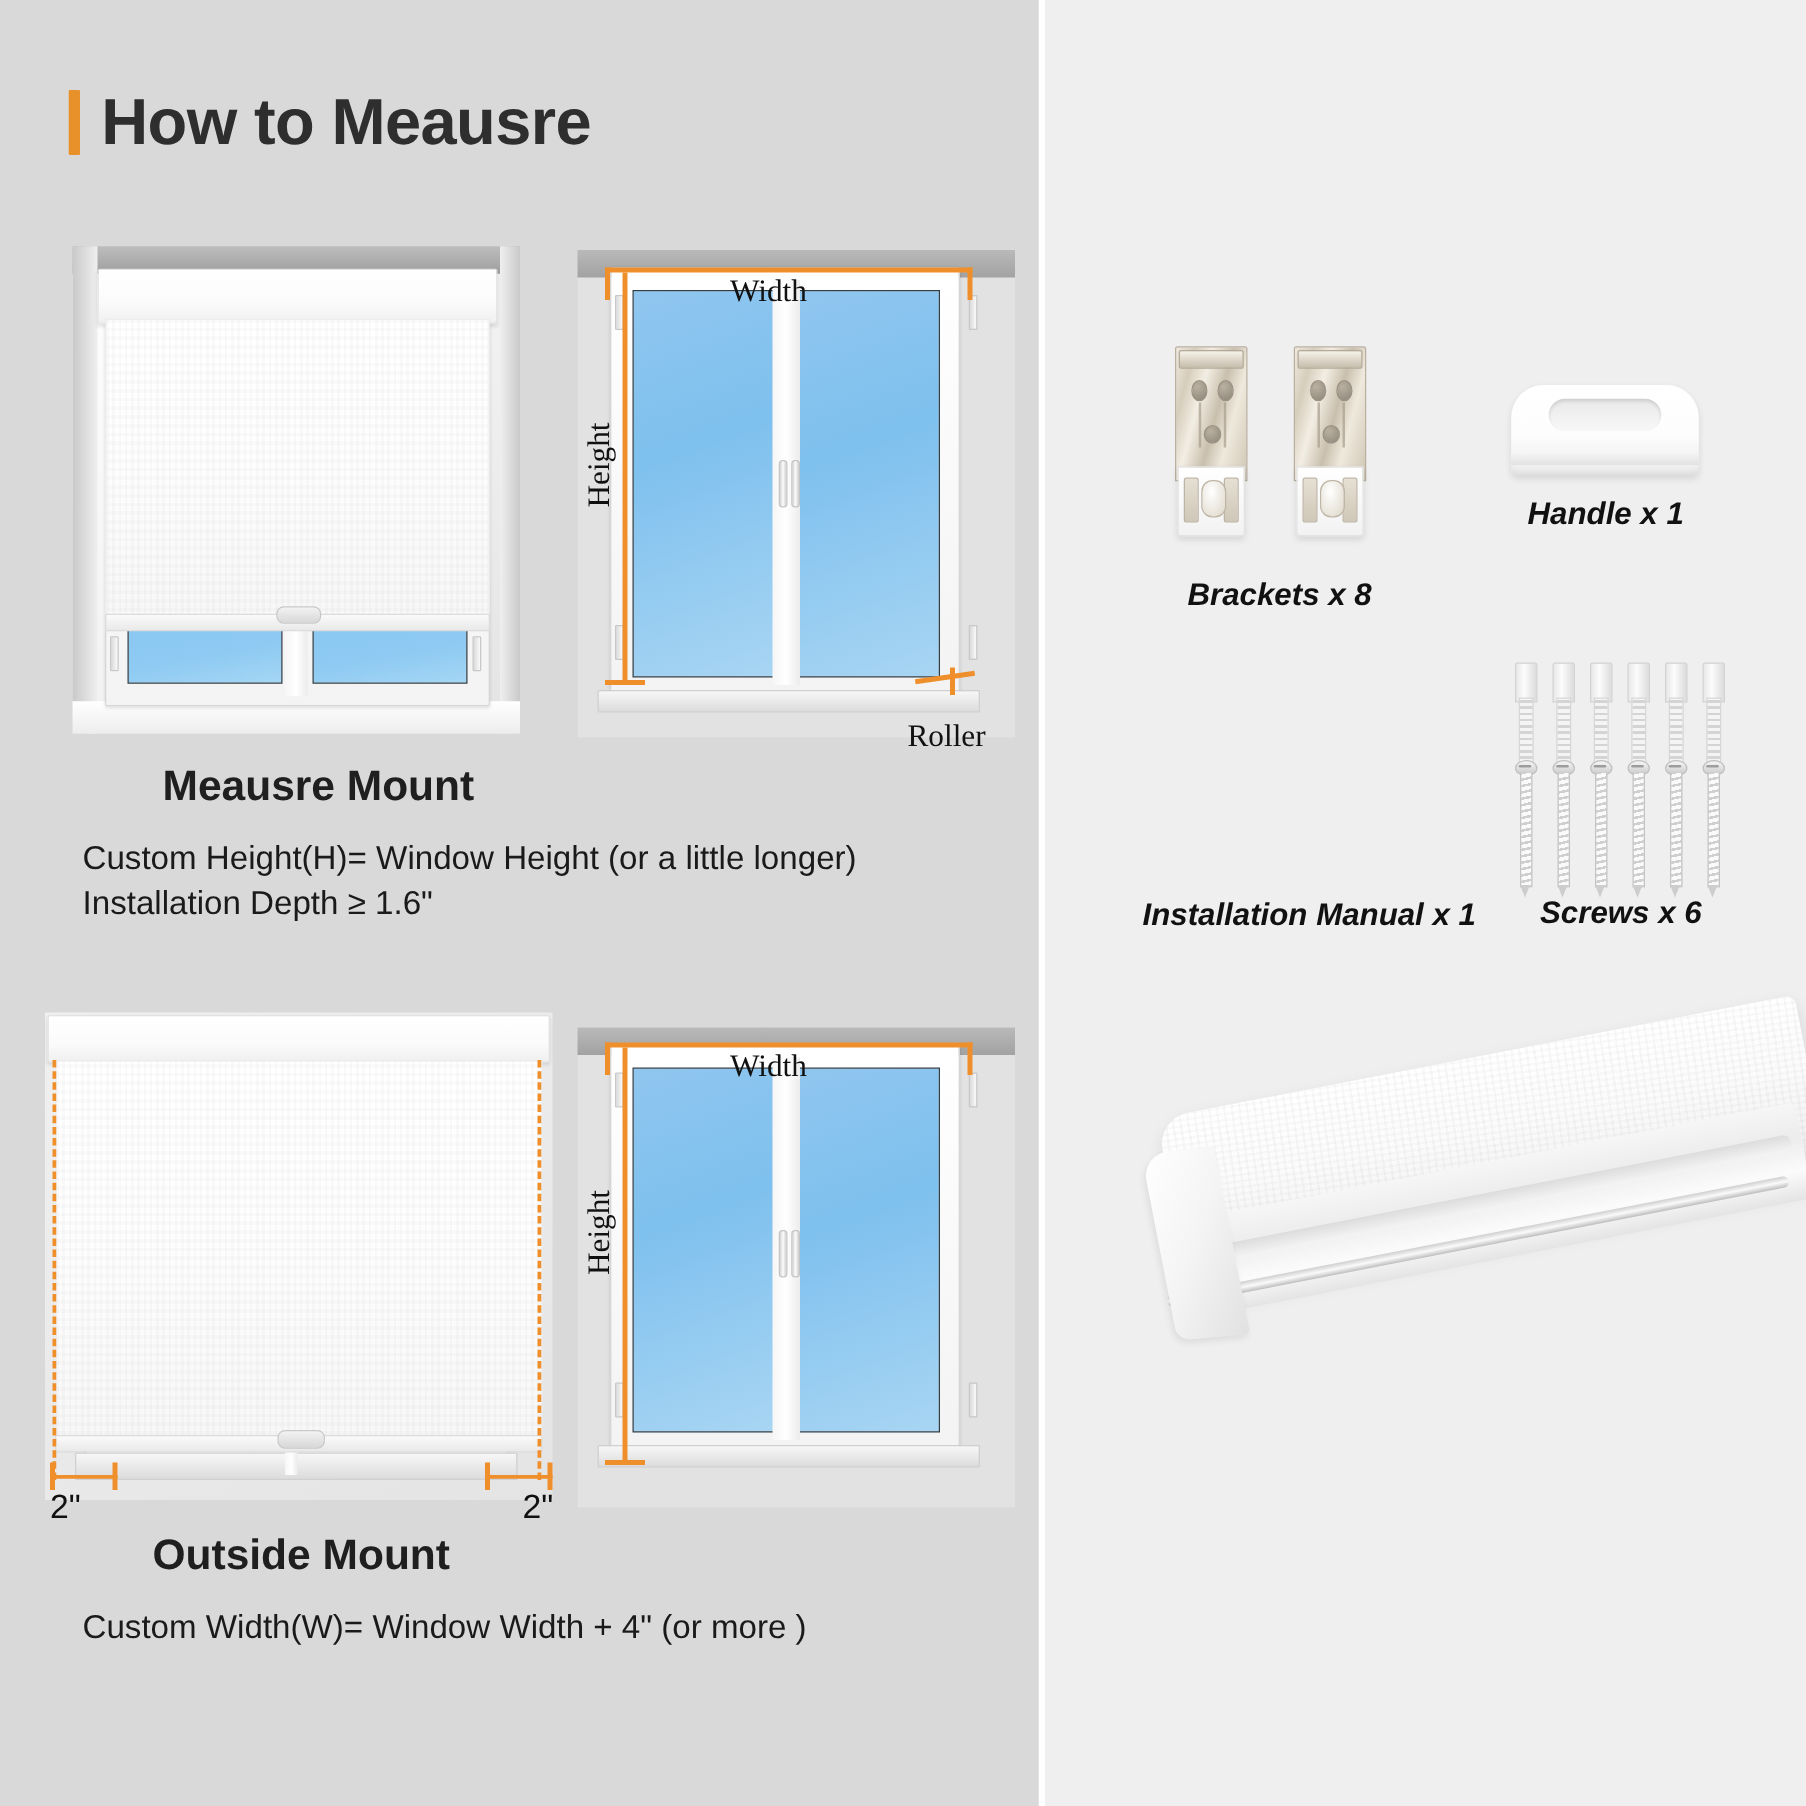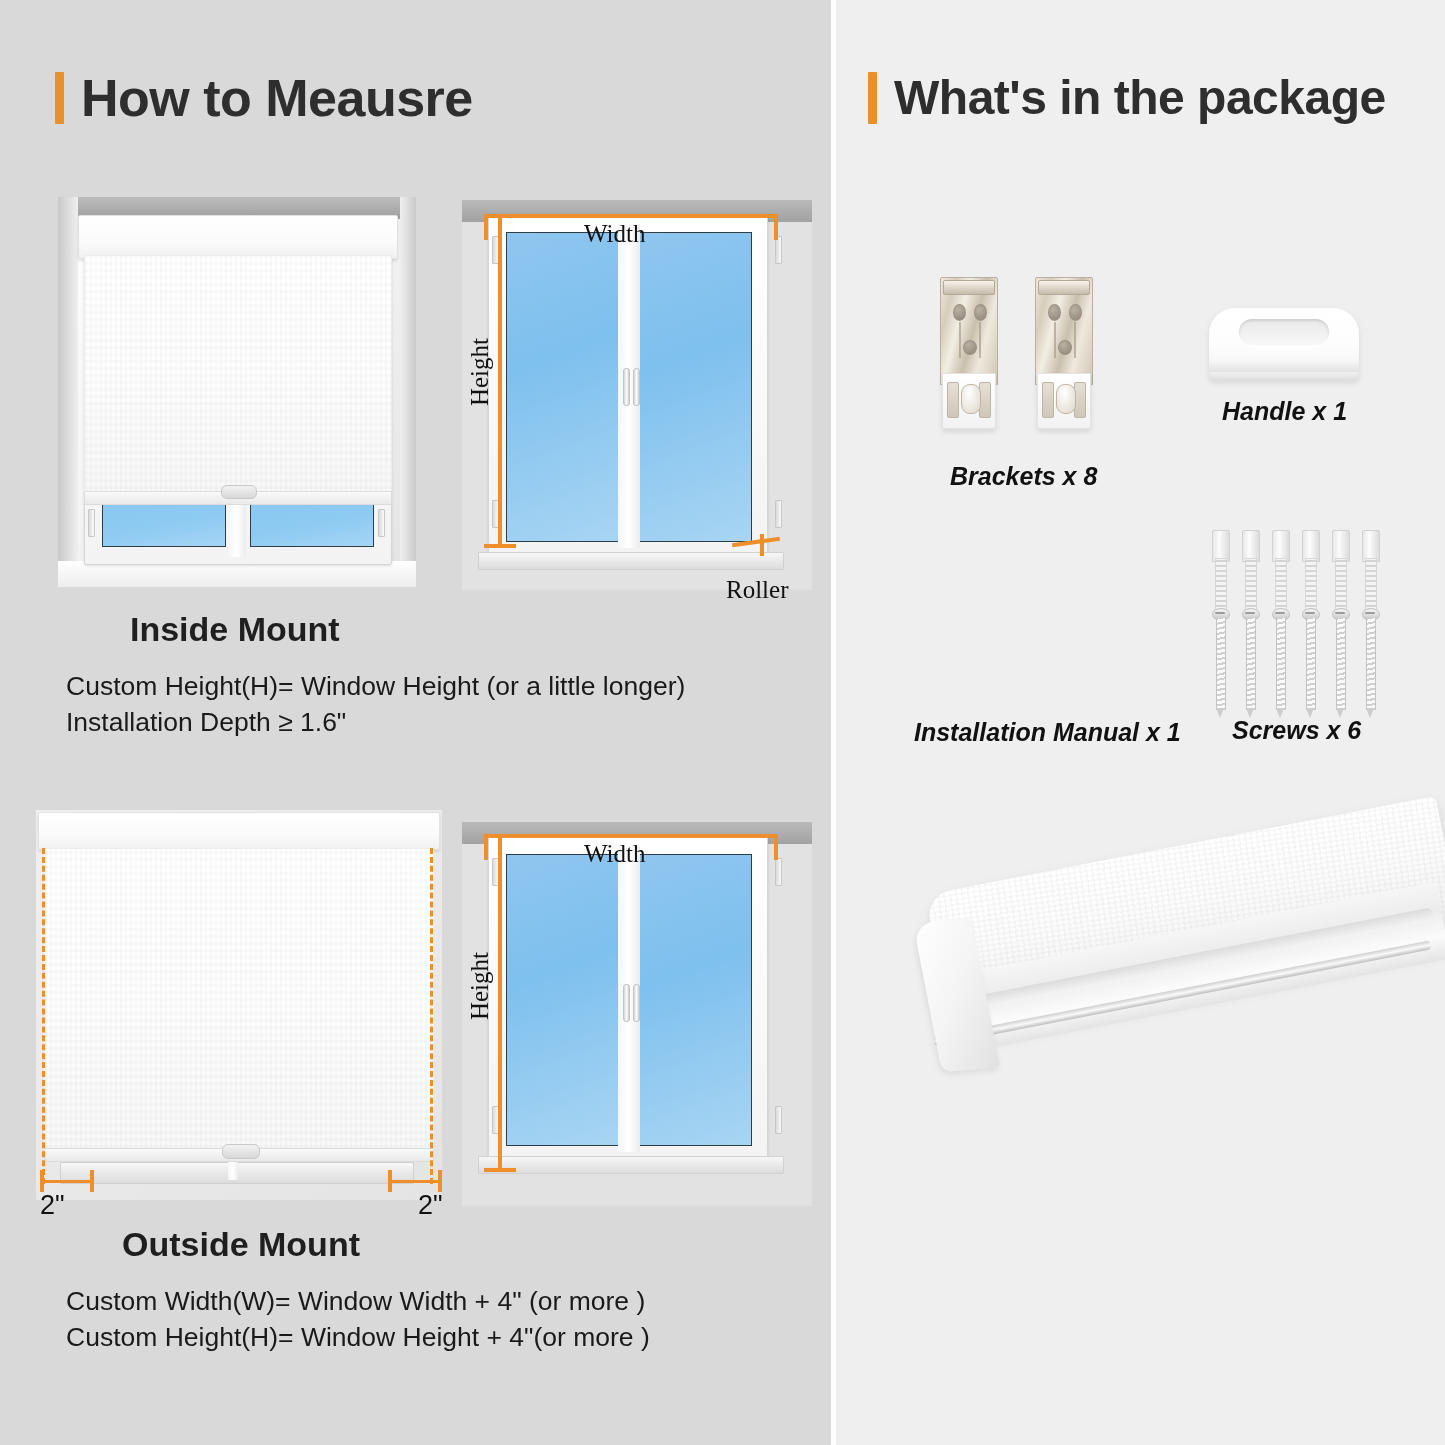--- a/index.html
+++ b/index.html
@@ -355,21 +355,21 @@
     <div class="mullion" style="left:170px;top:296px;width:18px;height:64px;"></div>
     <div class="hinge" style="left:30px;top:312px;"></div>
     <div class="hinge" style="left:320px;top:312px;"></div>
 
     <div class="valance" style="left:20px;top:18px;width:318px;height:42px;"></div>
     <div class="fabric" style="left:26px;top:58px;width:306px;height:240px;"></div>
     <div class="bottom-rail" style="left:26px;top:294px;width:306px;height:12px;"></div>
     <div class="pull-tab" style="left:163px;top:288px;width:34px;height:12px;border-radius:6px;"></div>
   </div>
 
-  <div class="section-title" id="title-inside">Inside Mount</div>
+  <div class="section-title" id="title-inside">Meausre Mount</div>
   <div class="spec-list" id="specs-inside">
     <div>Custom Height(H)= Window Height (or a little longer)</div>
     <div>Installation Depth ≥ 1.6"</div>
   </div>
 
   <div class="winbox" style="left:462px;top:200px;width:350px;height:390px;">
     <div class="win-lintel"></div>
     <div class="win-frame" style="left:26px;top:14px;width:278px;height:344px;"></div>
     <div class="glass" style="left:44px;top:32px;width:112px;height:308px;">
     </div>
@@ -419,21 +419,20 @@
   <div class="inch-label" style="left:40px;top:1190px;">2"</div>
 
   <div class="arrow-h" style="left:388px;top:1180px;width:54px;"></div>
   <div class="tick" style="left:388px;top:1170px;width:4px;height:22px;"></div>
   <div class="tick" style="left:438px;top:1170px;width:4px;height:22px;"></div>
   <div class="inch-label" style="left:418px;top:1190px;">2"</div>
 
   <div class="section-title" id="title-outside">Outside Mount</div>
   <div class="spec-list" id="specs-outside">
     <div>Custom Width(W)= Window Width + 4" (or more )</div>
-    <div>Custom Height(H)= Window Height + 4"(or more )</div>
   </div>
 
   <div class="winbox" style="left:462px;top:822px;width:350px;height:384px;">
     <div class="win-lintel"></div>
     <div class="win-frame" style="left:26px;top:14px;width:278px;height:326px;"></div>
     <div class="glass" style="left:44px;top:32px;width:112px;height:290px;"></div>
     <div class="glass" style="left:176px;top:32px;width:112px;height:290px;"></div>
     <div class="mullion" style="left:156px;top:24px;width:22px;height:306px;"></div>
     <div class="handle-bar" style="left:161px;top:162px;height:36px;"></div>
     <div class="handle-bar" style="left:171px;top:162px;height:36px;"></div>
@@ -449,24 +448,20 @@
     <div class="dim-line" style="left:36px;top:16px;width:4px;height:334px;"></div>
     <div class="dim-line" style="left:22px;top:346px;width:32px;height:4px;"></div>
 
     <div class="dim-label" style="left:122px;top:18px;">Width</div>
     <div class="dim-label vert" style="left:4px;top:130px;">Height</div>
   </div>
 
   <div class="panel-divider"></div>
   <div class="panel-right"></div>
 
-  <div class="heading" id="heading-right">
-    <div class="accent"></div>
-    <div class="htext">What's in the package</div>
-  </div>
 
   <div class="bracket" style="left:940px;top:277px;">
     <div class="bk-metal">
       <div class="bk-top"></div>
       <div class="bk-hole" style="left:12px;top:26px;width:11px;height:15px;"></div>
       <div class="bk-hole" style="left:33px;top:26px;width:11px;height:15px;"></div>
       <div class="bk-hole" style="left:22px;top:62px;width:12px;height:13px;"></div>
       <div class="bk-rib" style="left:18px;top:44px;height:36px;"></div>
       <div class="bk-rib" style="left:38px;top:44px;height:36px;"></div>
     </div>

